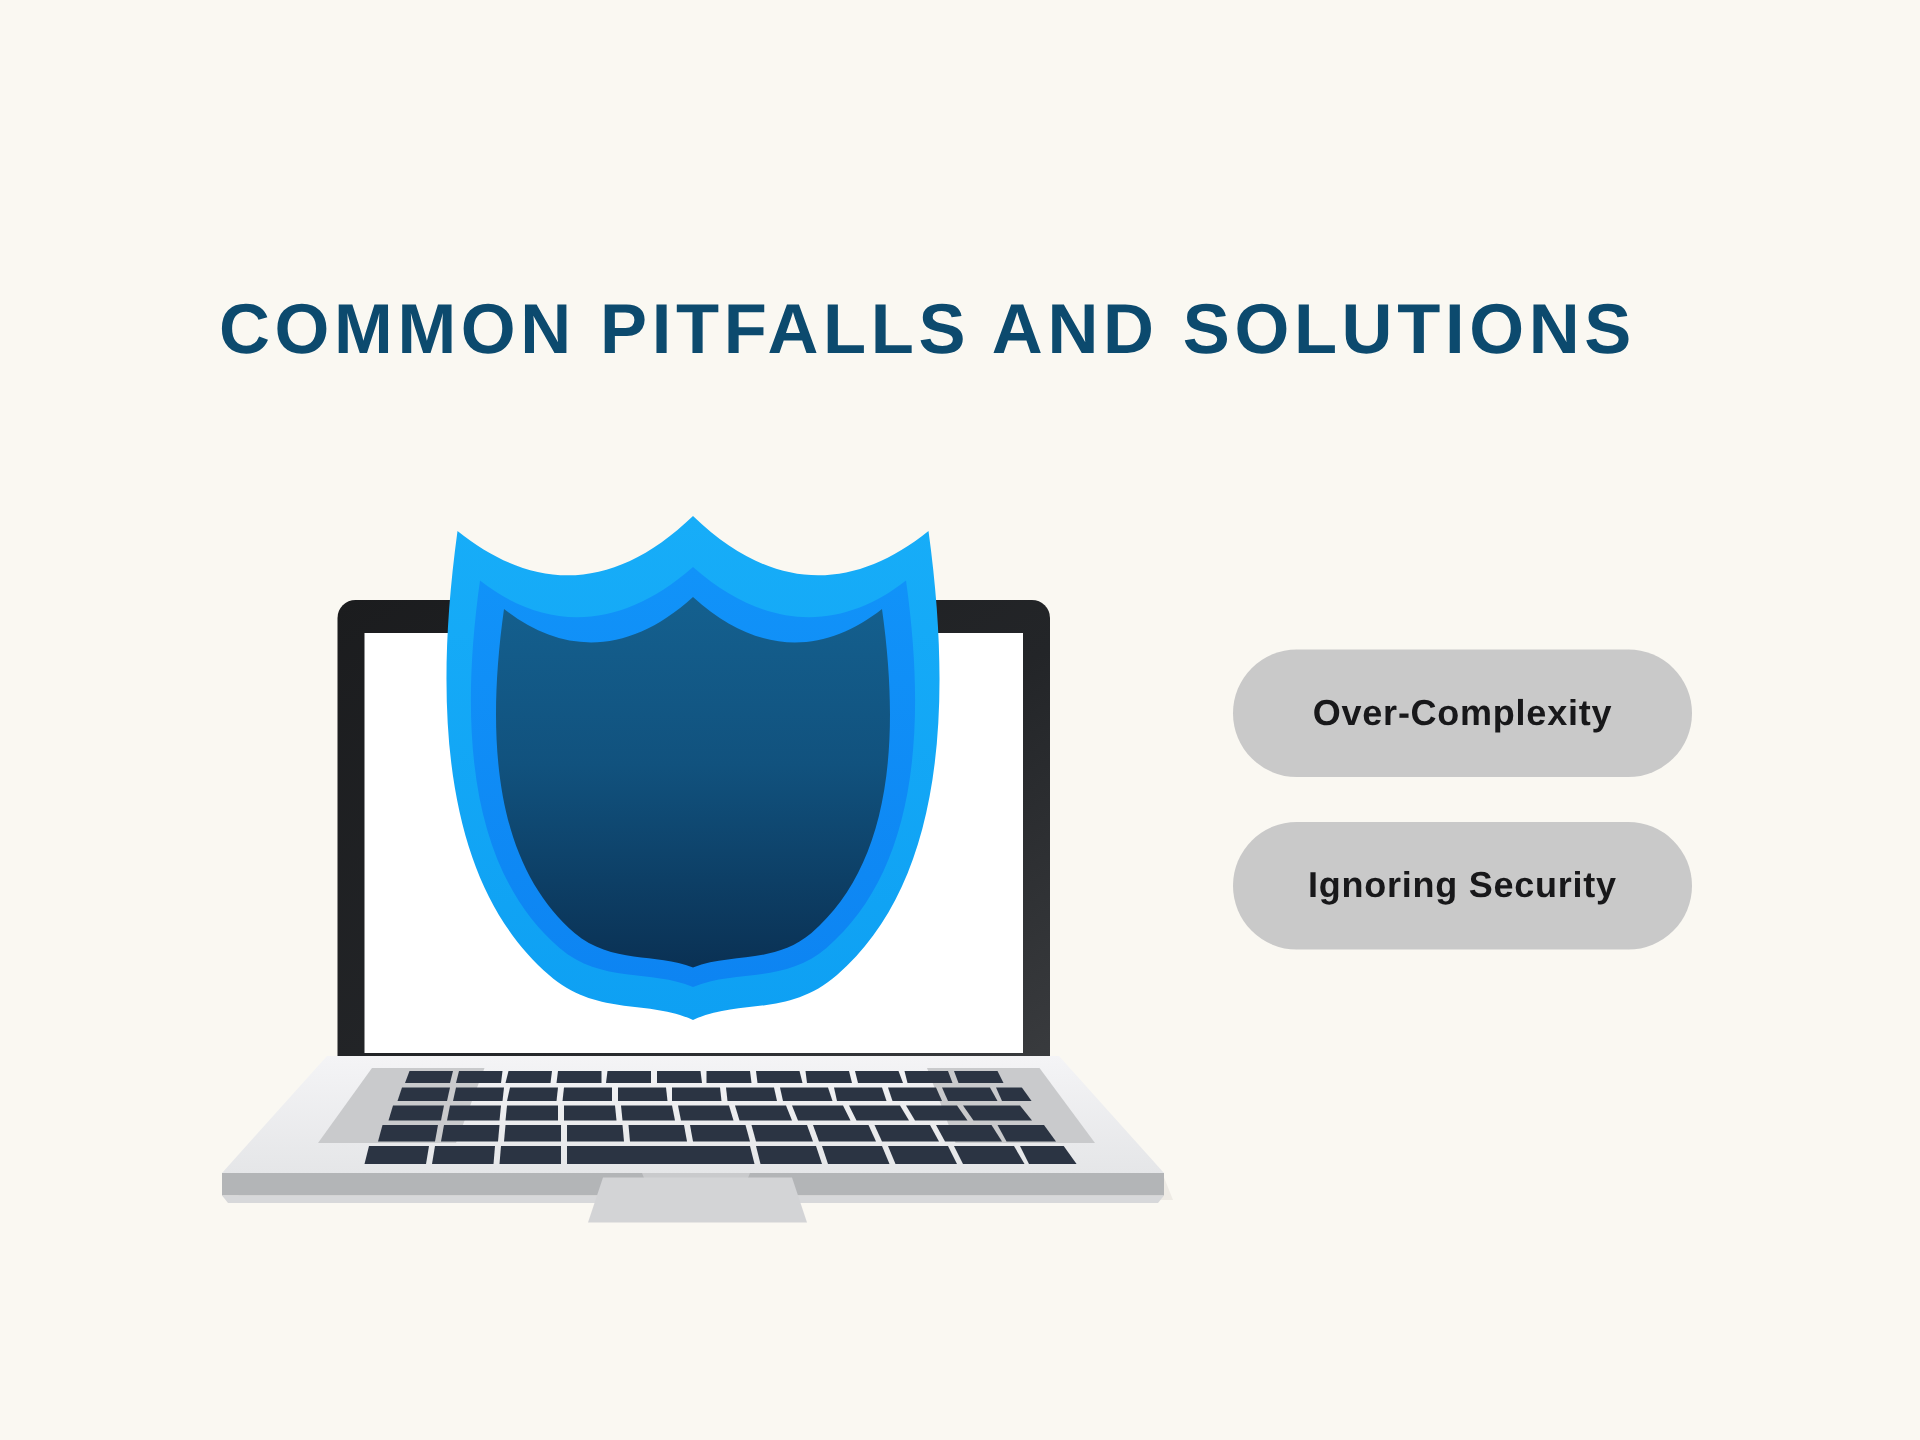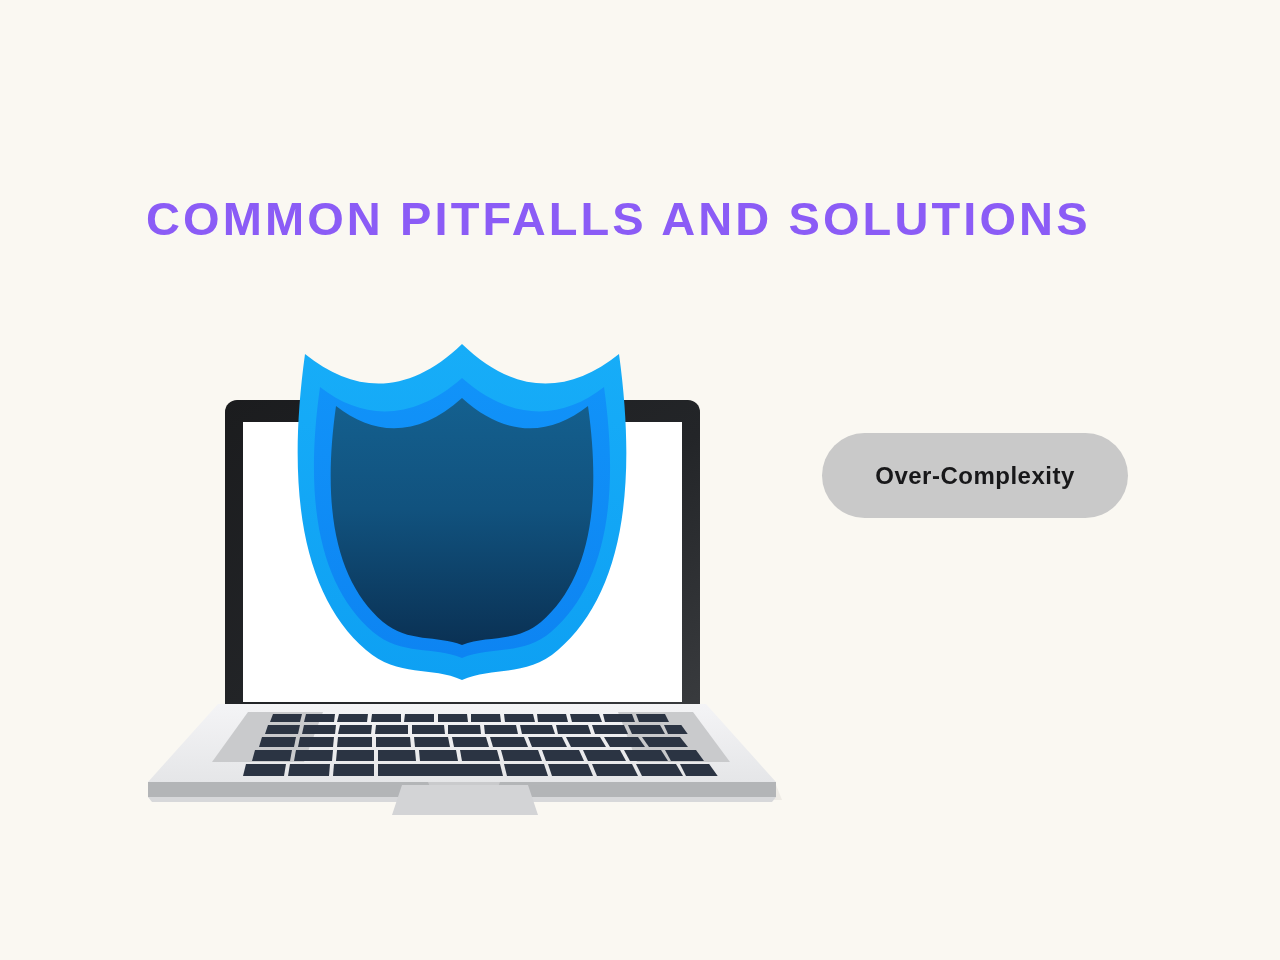--- a/index.html
+++ b/index.html
@@ -22,21 +22,21 @@
 
   
   .title {
     position: absolute;
     left: 146px;
     top: 160px;
     width: 990px;
     font-size: 47px;
     font-weight: 700;
     letter-spacing: 3.1px;
-    color: #8b5cf6;
+    color: #0c4a6e;
     text-transform: uppercase;
     white-space: nowrap;
     line-height: 1.2;
     font-family: "Liberation Sans", sans-serif;
   }
 
   
   .illustration {
     position: absolute;
     left: 140px;
@@ -236,15 +236,18 @@
                  C297,305 268,313 243,292
                  C198,253 181,183 196,76 Z" fill="url(#shieldInner)"></path>
       </g>
     </svg>
   </div>
 
   <div class="chips">
     <div class="chip">
       <span class="chip-label">Over-Complexity</span>
     </div>
+    <div class="chip">
+      <span class="chip-label">Ignoring Security</span>
+    </div>
   </div>
 
 </div>
 
 </body></html>

